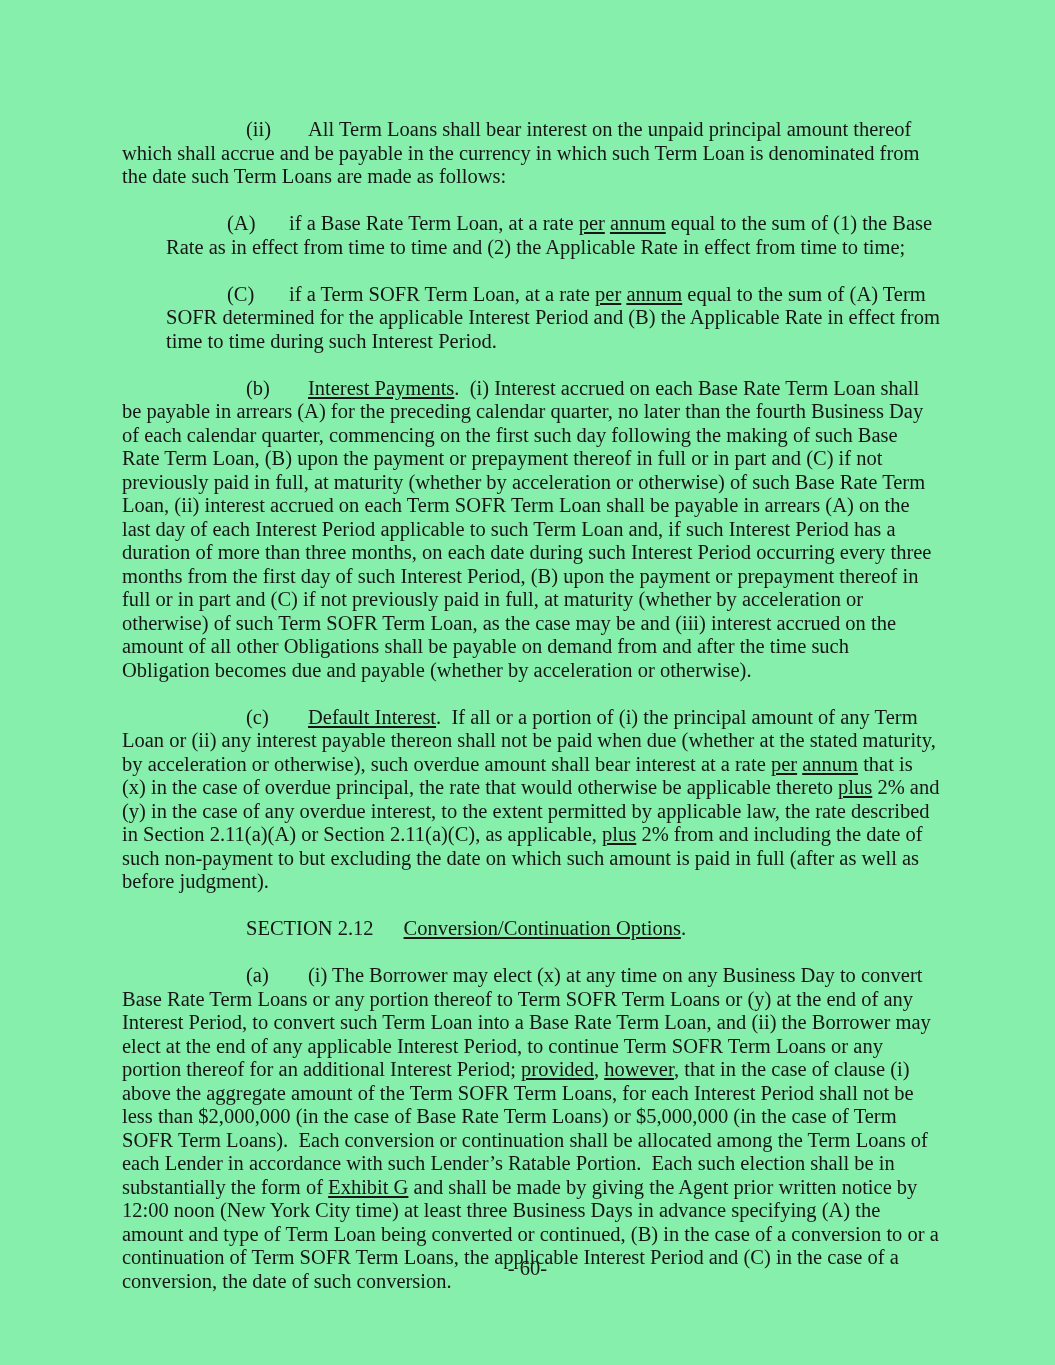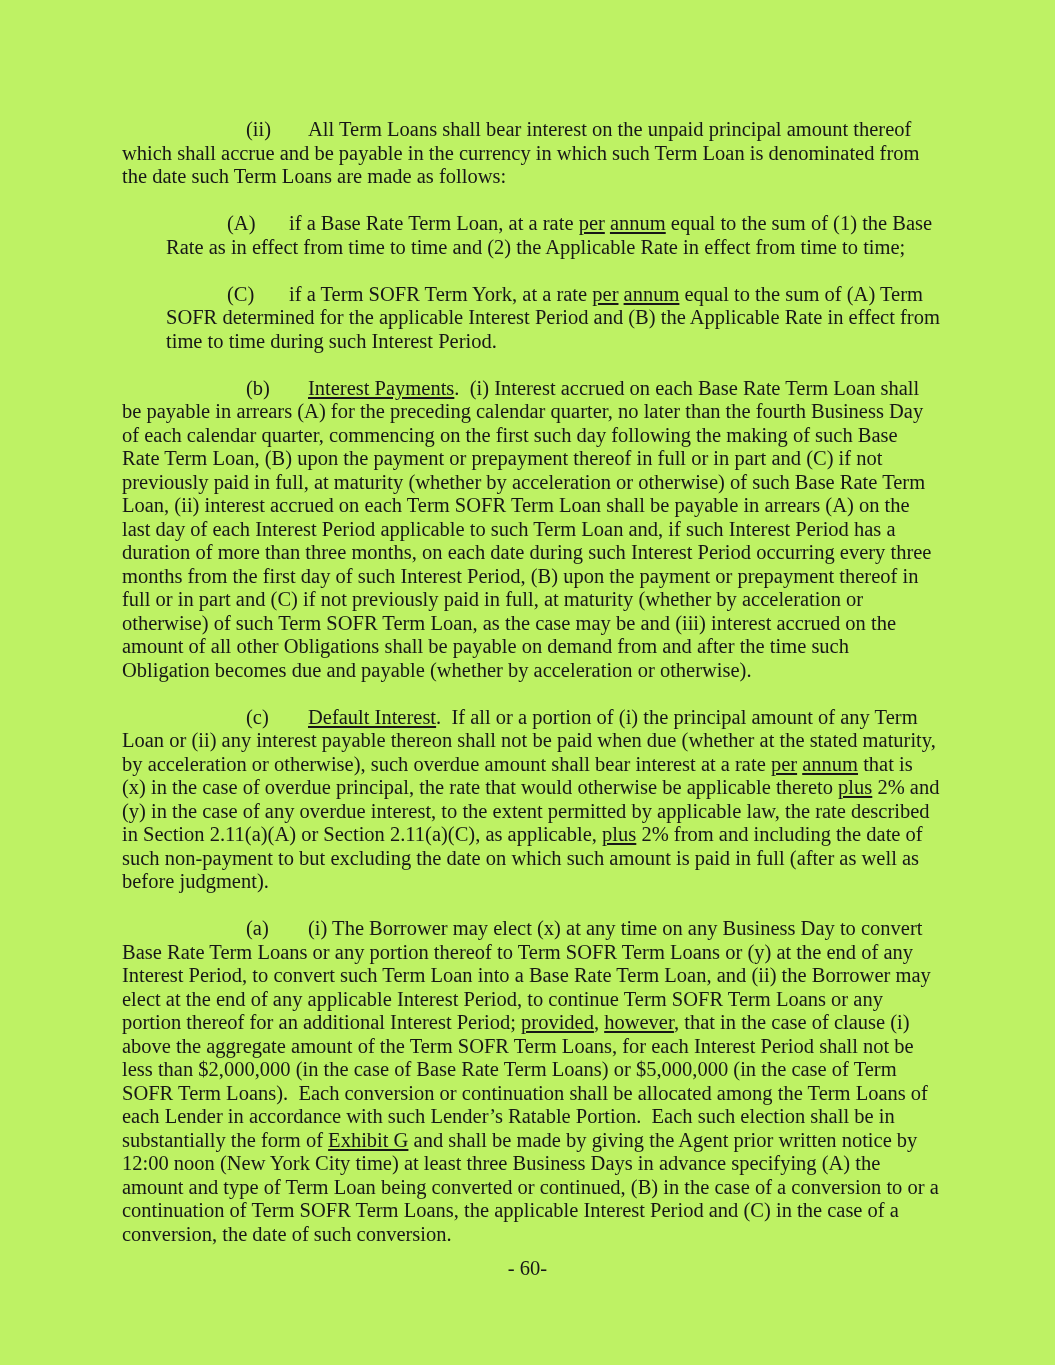--- a/index.html
+++ b/index.html
@@ -1,21 +1,21 @@
 <!DOCTYPE html>
 <html><head>
 <meta charset="utf-8">
 <style>
   html, body { margin: 0; padding: 0; background: #ffffff; }
   .page {
     position: relative;
     width: 1055px;
     height: 1365px;
     box-sizing: border-box;
-    background: #bef264;
+    background: #86efac;
     font-family: "Liberation Serif", "DejaVu Serif", serif;
     font-size: 20.5px;
     line-height: 23.5px;
     color: #171717;
     padding: 118px 115px 0 122px;
     overflow: hidden;
   }
   p.para {
     margin: 0 0 23.5px 0;
     text-indent: 124px;
@@ -47,24 +47,25 @@
 </head>
 <body>
 
 <div class="page">
 
   <p class="para"><span class="label">(ii)</span><span><span>All Term Loans shall bear interest on the unpaid principal amount thereof which shall accrue and be payable in the currency in which such Term Loan is denominated from the date such Term Loans are made as follows:</span></span></p>
 
   <p class="para sub"><span class="label">(A)</span><span><span>if a Base Rate Term Loan, at a rate </span><span class="u">per</span><span> </span><span class="u">annum</span><span> equal to the sum of (1) the Base Rate as in effect from time to time and (2) the Applicable Rate in effect from time to time;</span></span></p>
 
 
-  <p class="para sub"><span class="label">(C)</span><span><span>if a Term SOFR Term York, at a rate </span><span class="u">per</span><span> </span><span class="u">annum</span><span> equal to the sum of (A) Term SOFR determined for the applicable Interest Period and (B) the Applicable Rate in effect from time to time during such Interest Period.</span></span></p>
+  <p class="para sub"><span class="label">(C)</span><span><span>if a Term SOFR Term Loan, at a rate </span><span class="u">per</span><span> </span><span class="u">annum</span><span> equal to the sum of (A) Term SOFR determined for the applicable Interest Period and (B) the Applicable Rate in effect from time to time during such Interest Period.</span></span></p>
 
   <p class="para"><span class="label">(b)</span><span><span class="u">Interest Payments</span><span>.  (i) Interest accrued on each Base Rate Term Loan shall be payable in arrears (A) for the preceding calendar quarter, no later than the fourth Business Day of each calendar quarter, commencing on the first such day following the making of such Base Rate Term Loan, (B) upon the payment or prepayment thereof in full or in part and (C) if not previously paid in full, at maturity (whether by acceleration or otherwise) of such Base Rate Term Loan, (ii) interest accrued on each Term SOFR Term Loan shall be payable in arrears (A) on the last day of each Interest Period applicable to such Term Loan and, if such Interest Period has a duration of more than three months, on each date during such Interest Period occurring every three months from the first day of such Interest Period, (B) upon the payment or prepayment thereof in full or in part and (C) if not previously paid in full, at maturity (whether by acceleration or otherwise) of such Term SOFR Term Loan, as the case may be and (iii) interest accrued on the amount of all other Obligations shall be payable on demand from and after the time such Obligation becomes due and payable (whether by acceleration or otherwise).</span></span></p>
 
   <p class="para"><span class="label">(c)</span><span><span class="u">Default Interest</span><span>.  If all or a portion of (i) the principal amount of any Term Loan or (ii) any interest payable thereon shall not be paid when due (whether at the stated maturity, by acceleration or otherwise), such overdue amount shall bear interest at a rate </span><span class="u">per</span><span> </span><span class="u">annum</span><span> that is (x) in the case of overdue principal, the rate that would otherwise be applicable thereto </span><span class="u">plus</span><span> 2% and (y) in the case of any overdue interest, to the extent permitted by applicable law, the rate described in Section 2.11(a)(A) or Section 2.11(a)(C), as applicable, </span><span class="u">plus</span><span> 2% from and including the date of such non-payment to but excluding the date on which such amount is paid in full (after as well as before judgment).</span></span></p>
 
+  <p class="para heading"><span class="label">SECTION 2.12</span><span><span class="u">Conversion/Continuation Options</span><span>.</span></span></p>
 
   <p class="para"><span class="label">(a)</span><span><span>(i) The Borrower may elect (x) at any time on any Business Day to convert Base Rate Term Loans or any portion thereof to Term SOFR Term Loans or (y) at the end of any Interest Period, to convert such Term Loan into a Base Rate Term Loan, and (ii) the Borrower may elect at the end of any applicable Interest Period, to continue Term SOFR Term Loans or any portion thereof for an additional Interest Period; </span><span class="u">provided</span><span>, </span><span class="u">however</span><span>, that in the case of clause (i) above the aggregate amount of the Term SOFR Term Loans, for each Interest Period shall not be less than $2,000,000 (in the case of Base Rate Term Loans) or $5,000,000 (in the case of Term SOFR Term Loans).  Each conversion or continuation shall be allocated among the Term Loans of each Lender in accordance with such Lender’s Ratable Portion.  Each such election shall be in substantially the form of </span><span class="u">Exhibit G</span><span> and shall be made by giving the Agent prior written notice by 12:00 noon (New York City time) at least three Business Days in advance specifying (A) the amount and type of Term Loan being converted or continued, (B) in the case of a conversion to or a continuation of Term SOFR Term Loans, the applicable Interest Period and (C) in the case of a conversion, the date of such conversion.</span></span></p>
 
   <div class="footer">- 60-</div>
 
 </div>
 
 </body></html>

